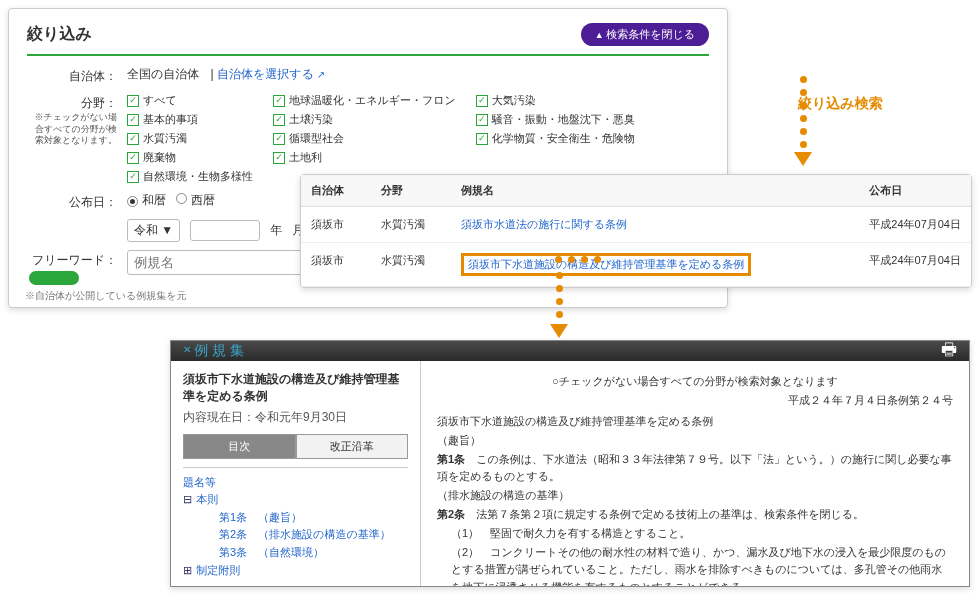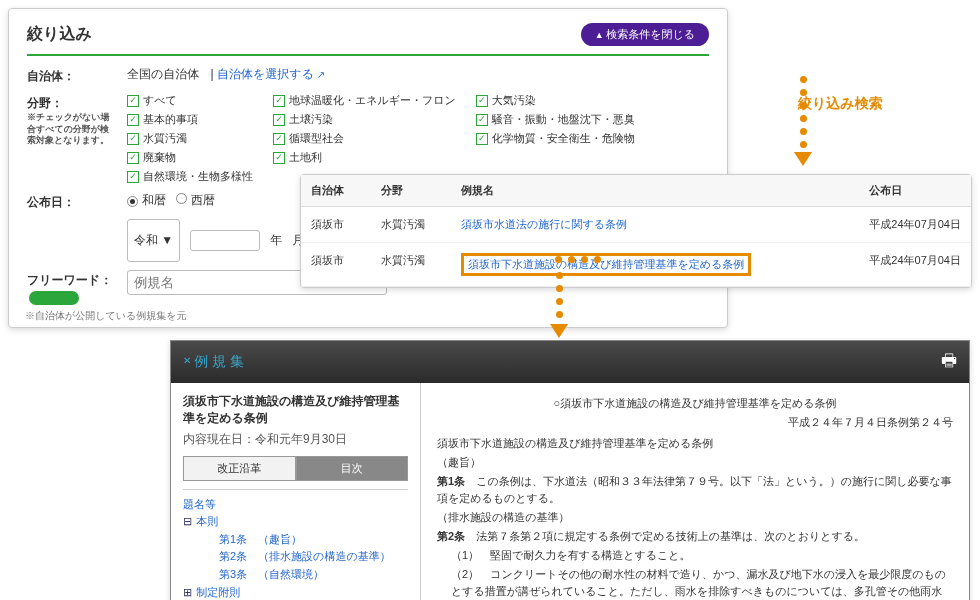--- a/index.html
+++ b/index.html
@@ -5,55 +5,55 @@
 * { box-sizing: border-box; margin: 0; padding: 0; }
 body { font-family: "Meiryo", "Hiragino Sans", sans-serif; font-size: 12px; color: #333; background: #fff; width: 980px; height: 600px; position: relative; overflow: hidden; }
 a { color: #2266cc; cursor: pointer; }
 .panel { position: absolute; background: #fff; border: 1px solid #ccc; border-radius: 4px; box-shadow: 0 2px 6px rgba(0,0,0,.15); }
 .filter-panel { top: 8px; left: 8px; width: 720px; padding: 14px 18px 24px; }
 .filter-header { display: flex; justify-content: space-between; align-items: center; border-bottom: 2px solid #2aa63a; padding-bottom: 8px; margin-bottom: 10px; }
 .filter-title { font-size: 16px; font-weight: bold; }
 .close-btn { background: #4c1d95; color: #fff; border-radius: 14px; padding: 4px 14px; font-size: 11px; cursor: pointer; }
 .close-btn::before { content: "▲ "; font-size: 9px; }
 .row { display: flex; align-items: flex-start; margin: 8px 0; }
-.row-label { width: 100px; text-align: left; font-weight: bold; padding-right: 10px; padding-top: 2px; }
+.row-label { width: 100px; text-align: right; font-weight: normal; padding-right: 10px; padding-top: 2px; }
 .row-body { flex: 1; }
 .hint { font-size: 9px; color: #555; line-height: 1.3; }
 .muni-all { margin-right: 8px; }
 .select-muni { color: #2266cc; }
 .select-muni::after { content: " ↗"; font-size: 10px; }
 .cat-cols { display: flex; gap: 20px; }
 .cat-col { display: flex; flex-direction: column; gap: 4px; }
 .chk { display: flex; align-items: center; gap: 4px; font-size: 11px; }
 .chk-box { width: 12px; height: 12px; border: 1px solid #2aa63a; display: inline-flex; align-items: center; justify-content: center; color: #2aa63a; font-size: 9px; line-height: 1; }
 .date-body { display: flex; align-items: center; gap: 10px; flex-wrap: wrap; }
 .radio-dot { width: 11px; height: 11px; border: 1px solid #888; border-radius: 50%; display: inline-flex; align-items: center; justify-content: center; margin-right: 4px; }
 .radio-dot.sel::after { content: ""; width: 5px; height: 5px; background: #333; border-radius: 50%; }
-.sel-era { border: 1px solid #bbb; border-radius: 3px; padding: 12px 6px; background: #fff; }
+.sel-era { border: 1px solid #bbb; border-radius: 3px; padding: 2px 6px; background: #fff; }
 .year-in { width: 70px; border: 1px solid #bbb; border-radius: 3px; padding: 2px 4px; }
 .kw-in { width: 260px; border: 1px solid #bbb; border-radius: 3px; padding: 4px 6px; }
 .green-bar { position: absolute; left: 20px; bottom: 22px; width: 50px; height: 14px; background: #2aa63a; border-radius: 12px; }
 .foot-note { position: absolute; left: 16px; bottom: 4px; font-size: 10px; color: #777; }
 .annot { position: absolute; color: #e68a00; font-weight: bold; font-size: 14px; }
 .annot-top { top: 95px; left: 798px; }
 .dots-v { display: flex; flex-direction: column; align-items: center; gap: 6px; margin: 4px 0; }
 .dot { width: 7px; height: 7px; background: #e68a00; border-radius: 50%; }
 .arrow-down { width: 0; height: 0; border-left: 9px solid transparent; border-right: 9px solid transparent; border-top: 14px solid #e68a00; }
 .dots-h { position: absolute; top: 256px; left: 555px; display: flex; gap: 6px; align-items: center; }
 .dots-v2 { position: absolute; top: 272px; left: 550px; display: flex; flex-direction: column; align-items: center; gap: 6px; z-index: 10; }
 .results-panel { top: 174px; left: 300px; width: 672px; }
 .res-table { width: 100%; border-collapse: collapse; }
 .res-table th { background: #f7f7f7; font-size: 11px; font-weight: bold; padding: 8px 10px; border-bottom: 1px solid #ddd; text-align: left; }
 .res-table td { padding: 10px 10px; border-bottom: 1px solid #eee; font-size: 11px; vertical-align: top; }
 .res-table td:nth-child(1){width:70px;}
 .res-table td:nth-child(2){width:80px;}
 .res-table td:nth-child(4){width:110px; white-space:nowrap;}
 .highlight-box { border: 3px solid #e68a00; padding: 1px 4px; display: inline-block; }
 .detail-panel { top: 340px; left: 170px; width: 800px; border-radius: 0; border: 1px solid #888; }
-.detail-bar { background: linear-gradient(#4a4a4a,#2a2a2a); height: 42px; display: flex; align-items: center; justify-content: space-between; padding: 0 12px; color: #bbb; }
+.detail-bar { background: linear-gradient(#4a4a4a,#2a2a2a); height: 20px; display: flex; align-items: center; justify-content: space-between; padding: 0 12px; color: #bbb; }
 .detail-bar-title { color: #3aa6c9; font-size: 14px; }
 .detail-bar-title::before { content: "✕ "; color: #3aa6c9; font-size: 10px; vertical-align: 2px; }
 .print-icon { color: #fff; font-size: 17px; }
 .detail-body { display: flex; height: 225px; }
 .detail-left { width: 250px; border-right: 1px solid #ccc; padding: 10px 12px; font-size: 11px; overflow: hidden; }
 .detail-left h3 { font-size: 12px; font-weight: bold; margin-bottom: 4px; line-height: 1.4; }
 .detail-date { font-size: 12px; color: #555; margin-bottom: 8px; }
 .tab-row { display: flex; margin-bottom: 8px; }
 .tab { flex: 1; text-align: center; padding: 4px 0; border: 1px solid #999; font-size: 11px; cursor: pointer; }
 .tab.active { background: #888; color: #fff; }
@@ -236,37 +236,37 @@
 <div class="panel detail-panel">
   <div class="detail-bar">
     <span class="detail-bar-title">例 規 集</span>
     <span class="print-icon">🖶</span>
   </div>
   <div class="detail-body">
     <div class="detail-left">
       <h3>須坂市下水道施設の構造及び維持管理基準を定める条例</h3>
       <div class="detail-date">内容現在日：令和元年9月30日</div>
       <div class="tab-row">
+        <div class="tab active">目次</div>
         <div class="tab">改正沿革</div>
-        <div class="tab active">目次</div>
       </div>
       <div class="toc">
         <a class="toc-root">題名等</a><br>
         <span class="box-sym">⊟</span><a class="toc-root">本則</a>
         <a class="toc-sub">第1条　（趣旨）</a>
         <a class="toc-sub">第2条　（排水施設の構造の基準）</a>
         <a class="toc-sub">第3条　（自然環境）</a>
         <span class="box-sym">⊞</span><a class="toc-root">制定附則</a>
       </div>
     </div>
     <div class="detail-right">
-      <p class="doc-title-line">○須坂市下水道施設の構造及び維持管理基準を定める条例</p>
+      <p class="doc-title-line">○チェックがない場合すべての分野が検索対象となります</p>
       <p class="doc-date-line">平成２４年７月４日条例第２４号</p>
       <p>須坂市下水道施設の構造及び維持管理基準を定める条例</p>
       <p>（趣旨）</p>
       <p><span class="art">第1条</span><span>　この条例は、下水道法（昭和３３年法律第７９号。以下「法」という。）の施行に関し必要な事項を定めるものとする。</span></p>
       <p>（排水施設の構造の基準）</p>
-      <p><span class="art">第2条</span><span>　法第７条第２項に規定する条例で定める技術上の基準は、次のとおりとする。</span></p>
+      <p><span class="art">第2条</span><span>　法第７条第２項に規定する条例で定める技術上の基準は、検索条件を閉じる。</span></p>
       <p class="indent">（1）　堅固で耐久力を有する構造とすること。</p>
       <p class="indent">（2）　コンクリートその他の耐水性の材料で造り、かつ、漏水及び地下水の浸入を最少限度のものとする措置が講ぜられていること。ただし、雨水を排除すべきものについては、多孔管その他雨水を地下に浸透させる機能を有するものとすることができる。</p>
     </div>
   </div>
 </div>
 
 </body></html>

